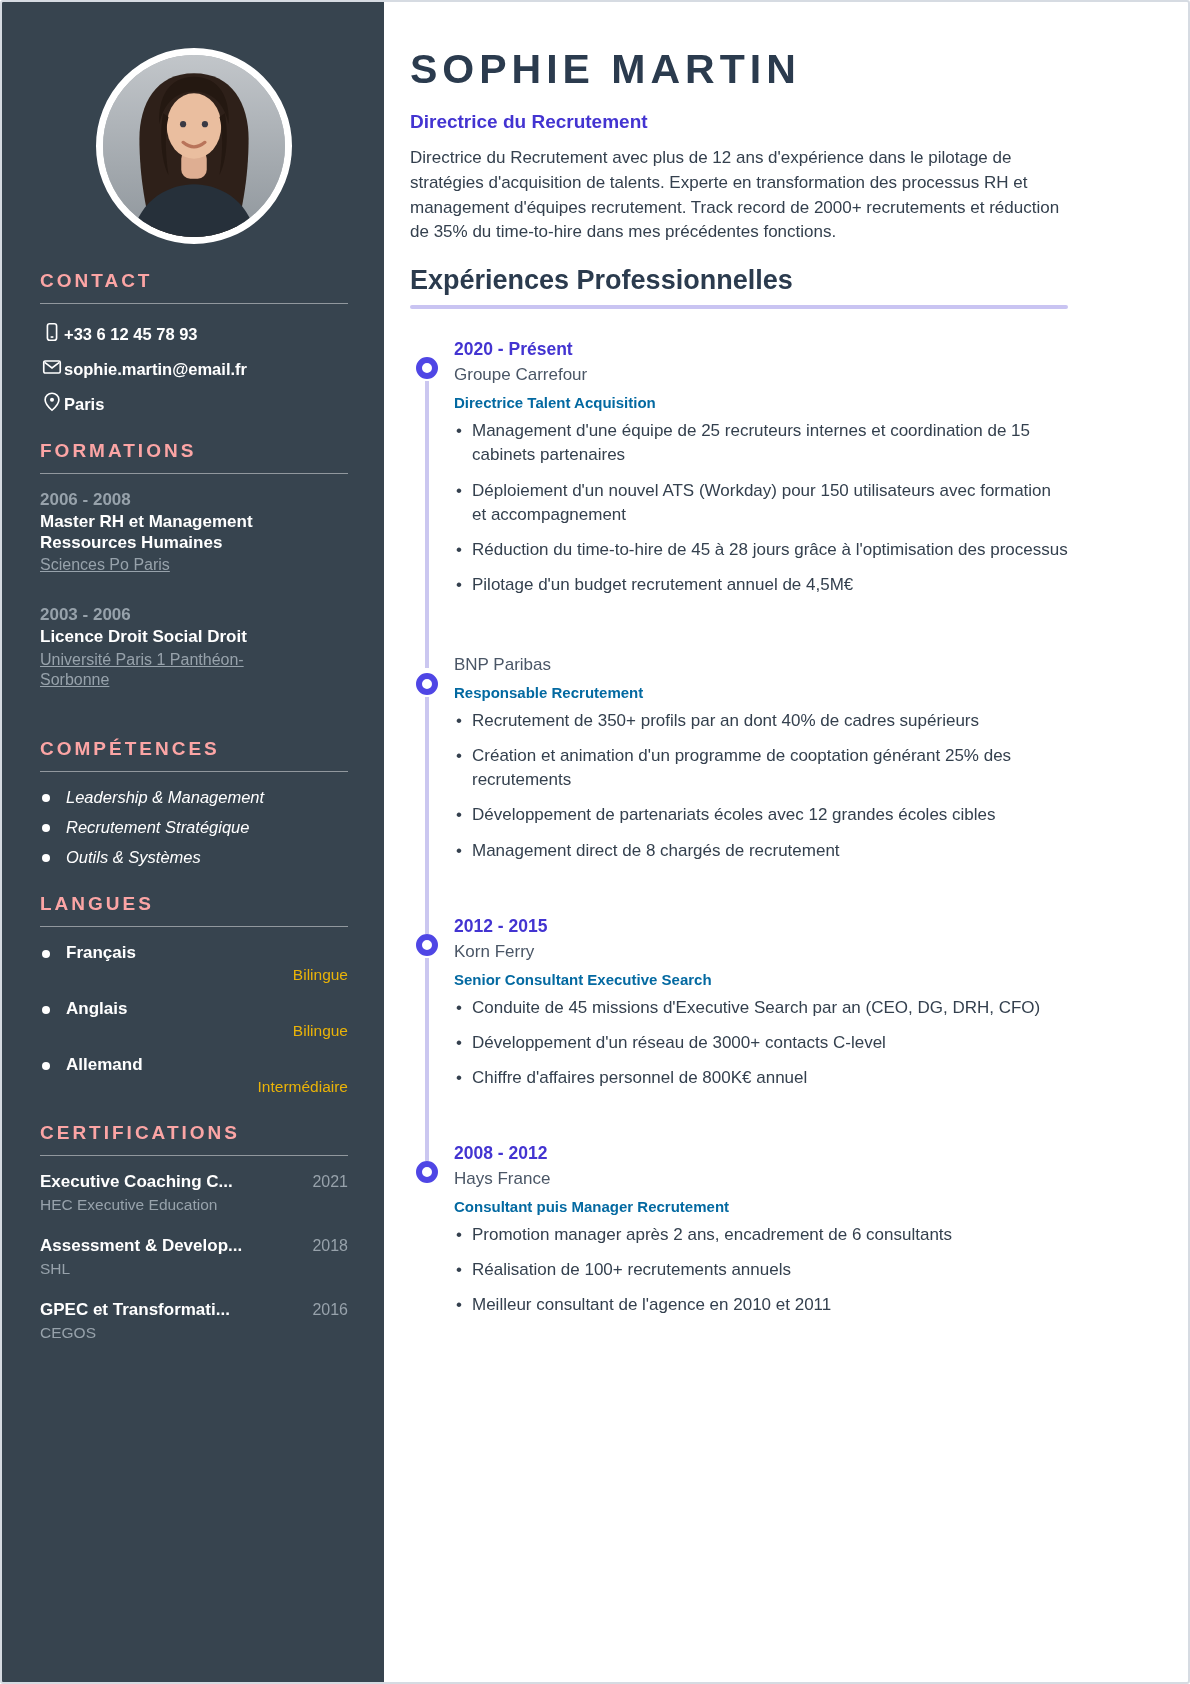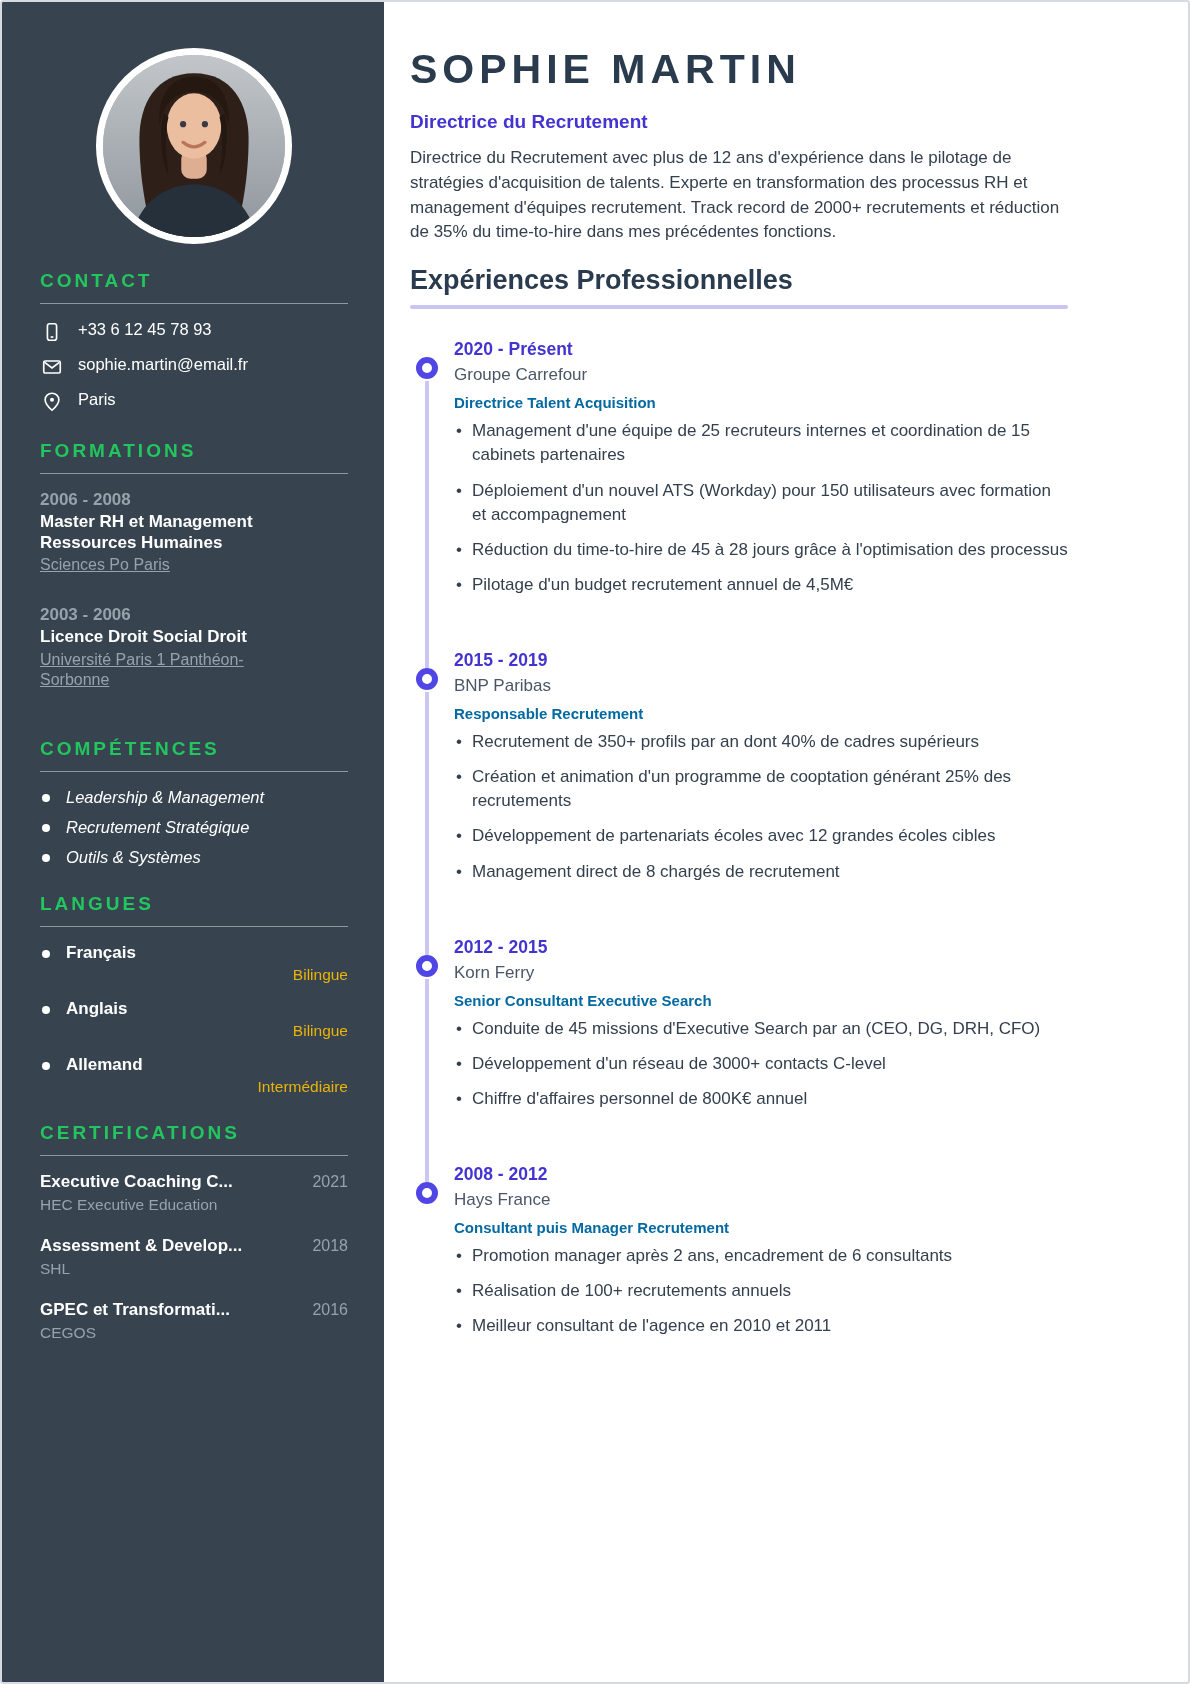--- a/index.html
+++ b/index.html
@@ -35,29 +35,29 @@
     background: #aab0b5;
   }
   .photo svg { display: block; width: 100%; height: 100%; }
 
   .side-section { margin-top: 26px; }
   .side-section.gap-lg { margin-top: 48px; }
   .side-heading {
     font-size: 19px;
     font-weight: 700;
     letter-spacing: 3px;
-    color: #22c55e;
+    color: #fca5a5;
   }
   .side-rule {
     border: none;
     border-top: 1px solid rgba(255,255,255,0.45);
     margin: 11px 0 16px 0;
   }
 
-  .contact-row { display: flex; align-items: flex-start; gap: 14px; margin-bottom: 11px; }
+  .contact-row { display: flex; align-items: flex-end; margin-bottom: 11px; font-weight: bold; }
   .contact-icon { width: 24px; height: 24px; flex: 0 0 24px; display: flex; align-items: center; justify-content: center; }
   .contact-icon svg { width: 22px; height: 22px; stroke: #ffffff; fill: none; stroke-width: 1.8; }
   .contact-text { font-size: 16.5px; color: #ffffff; }
 
   .edu-item { margin-bottom: 30px; }
   .edu-period { font-size: 17px; font-weight: 700; color: #97a2ab; }
   .edu-title  { font-size: 17px; font-weight: 700; color: #ffffff; line-height: 1.22; max-width: 262px; margin-top: 2px; }
   .edu-school { font-size: 16px; color: #97a2ab; line-height: 1.25; max-width: 262px; margin-top: 2px; text-decoration: underline; }
 
   .dot-list { list-style: none; font-style: italic; }
@@ -310,21 +310,20 @@
         <div class="exp-role">Directrice Talent Acquisition</div>
         <ul class="exp-bullets">
           <li>Management d'une équipe de 25 recruteurs internes et coordination de 15 cabinets partenaires</li>
           <li>Déploiement d'un nouvel ATS (Workday) pour 150 utilisateurs avec formation et accompagnement</li>
           <li>Réduction du time-to-hire de 45 à 28 jours grâce à l'optimisation des processus</li>
           <li>Pilotage d'un budget recrutement annuel de 4,5M€</li>
         </ul>
       </article>
 
       <article class="exp">
-        <div class="exp-period">2015 - 2019</div>
         <div class="exp-company">BNP Paribas</div>
         <div class="exp-role">Responsable Recrutement</div>
         <ul class="exp-bullets">
           <li>Recrutement de 350+ profils par an dont 40% de cadres supérieurs</li>
           <li>Création et animation d'un programme de cooptation générant 25% des recrutements</li>
           <li>Développement de partenariats écoles avec 12 grandes écoles cibles</li>
           <li>Management direct de 8 chargés de recrutement</li>
         </ul>
       </article>
 

